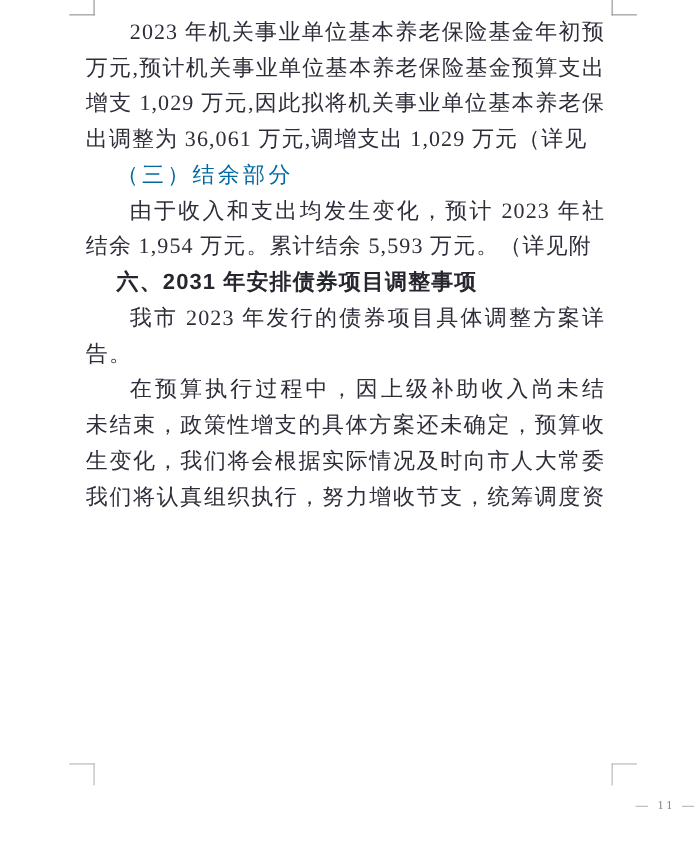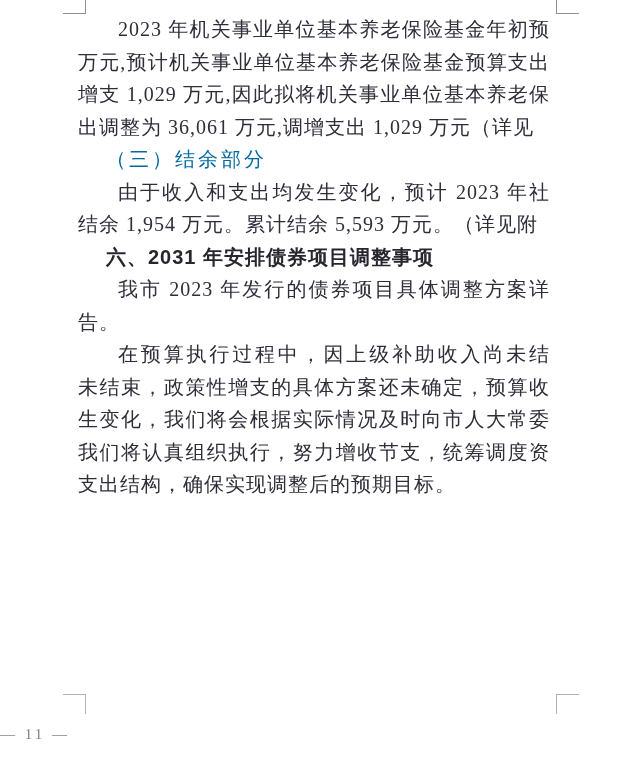--- a/index.html
+++ b/index.html
@@ -40,22 +40,22 @@
     font-family: "Liberation Sans", "DejaVu Sans", sans-serif;
     font-weight: 700;
     color: #26262e;
     letter-spacing: 1px;
   }
   .page-number {
     position: absolute;
     top: 726px;
     left: 0;
     width: 100%;
-    text-align: left;
-    font-size: 15px;
+    text-align: right;
+    font-size: 11px;
     color: #838383;
     letter-spacing: 3px;
     font-family: "Liberation Serif", "DejaVu Serif", serif;
   }
   .mark { position: absolute; }
   .mark-tl {
     left: 63px; top: 0; width: 22px; height: 13px;
     border-right: 1px solid #8f8f8f;
     border-bottom: 1px solid #8f8f8f;
   }
@@ -110,21 +110,20 @@
     <div>
       <div class="line j indent">我市 2023 年发行的债券项目具体调整方案详见债券专题报</div>
       <div class="line">告。</div>
     </div>
 
     <div>
       <div class="line j indent">在预算执行过程中，因上级补助收入尚未结算，追加支出还</div>
       <div class="line j">未结束，政策性增支的具体方案还未确定，预算收支可能还会发</div>
       <div class="line j">生变化，我们将会根据实际情况及时向市人大常委会报告。同时，</div>
       <div class="line j">我们将认真组织执行，努力增收节支，统筹调度资金，不断优化</div>
-      <div class="line">支出结构，确保实现调整后的预期目标。</div>
     </div>
 
 
   </div>
 
   <div class="page-number">— 11 —</div>
 
 </div>
 
 </body></html>

